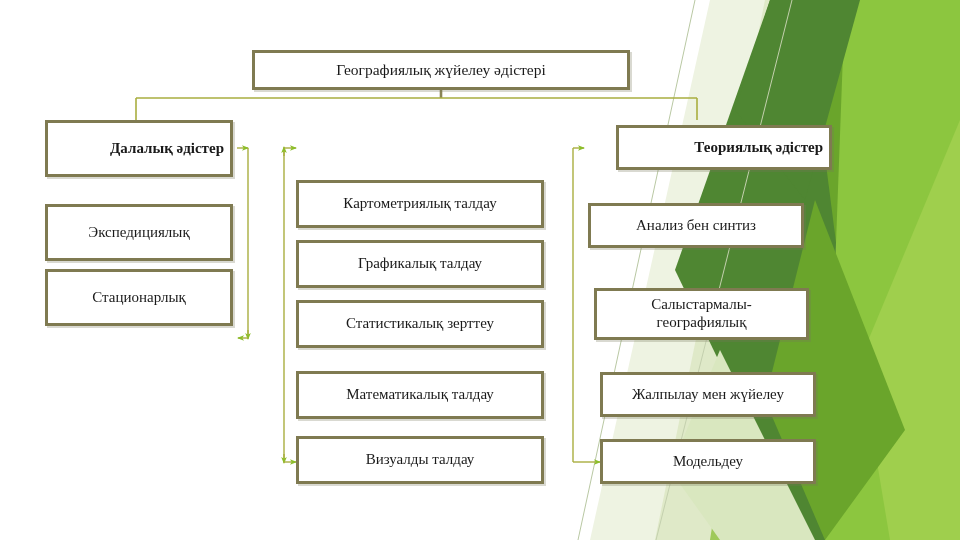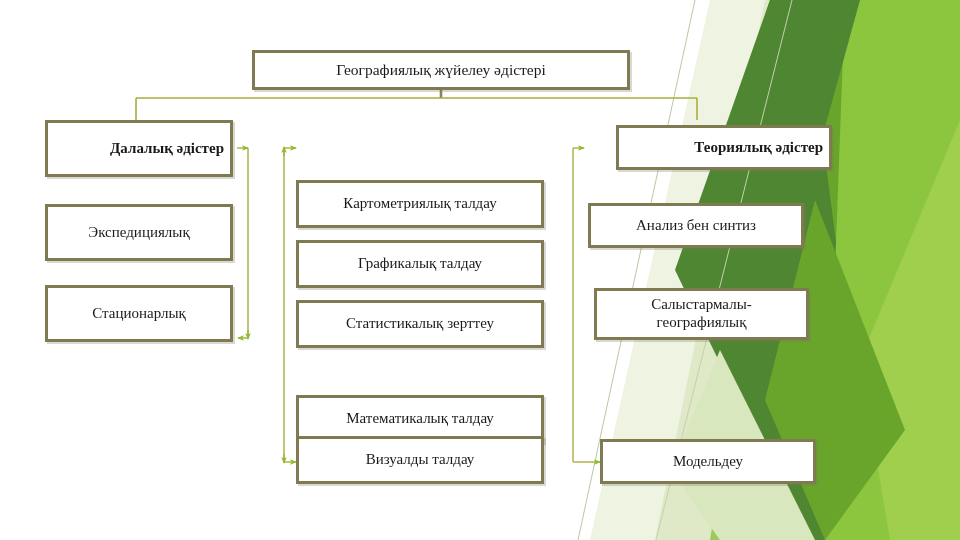--- a/index.html
+++ b/index.html
@@ -105,47 +105,50 @@
   <div class="node title-node shadow" style="left:252px;top:50px;width:378px;height:40px;">
     <span>Географиялық жүйелеу әдістері</span>
   </div>
 
   <div class="node head-node shadow" style="left:45px;top:120px;width:188px;height:57px;">
     <span>Далалық әдістер</span>
   </div>
   <div class="node leaf-node shadow" style="left:45px;top:204px;width:188px;height:57px;">
     <span>Экспедициялық</span>
   </div>
-  <div class="node leaf-node shadow" style="left:45px;top:285px;width:188px;height:57px;">
+  <div class="node leaf-node shadow" style="left:45px;top:269px;width:188px;height:57px;">
     <span>Стационарлық</span>
   </div>
 
   <div class="node leaf-node shadow" style="left:296px;top:180px;width:248px;height:48px;padding-left:6px;">
     <span>Картометриялық талдау</span>
   </div>
   <div class="node leaf-node shadow" style="left:296px;top:240px;width:248px;height:48px;">
     <span>Графикалық талдау</span>
   </div>
   <div class="node leaf-node shadow" style="left:296px;top:300px;width:248px;height:48px;">
     <span>Статистикалық зерттеу</span>
   </div>
-  <div class="node leaf-node shadow" style="left:296px;top:371px;width:248px;height:48px;margin-top:24px;">
+  <div class="node leaf-node shadow" style="left:296px;top:371px;width:248px;height:48px;">
     <span>Математикалық талдау</span>
   </div>
   <div class="node leaf-node shadow" style="left:296px;top:436px;width:248px;height:48px;">
     <span>Визуалды талдау</span>
   </div>
 
   <div class="node head-node shadow" style="left:584px;top:125px;width:216px;height:45px;margin-left:32px;">
     <span>Теориялық әдістер</span>
   </div>
   <div class="node leaf-node shadow" style="left:588px;top:203px;width:216px;height:45px;">
     <span>Анализ бен синтиз</span>
   </div>
   <div class="node leaf-node shadow" style="left:594px;top:288px;width:215px;height:52px;white-space:pre-line;">
     <span>Салыстармалы-
 географиялық</span>
   </div>
+  <div class="node leaf-node shadow" style="left:600px;top:372px;width:216px;height:45px;">
+    <span>Жалпылау мен жүйелеу</span>
+  </div>
   <div class="node leaf-node shadow" style="left:600px;top:439px;width:216px;height:45px;">
     <span>Модельдеу</span>
   </div>
 
 </div>
 
 </body></html>

